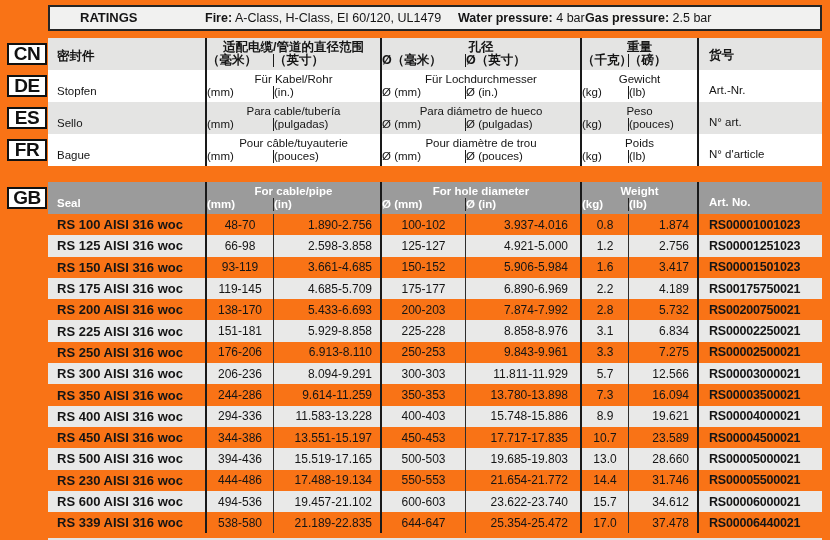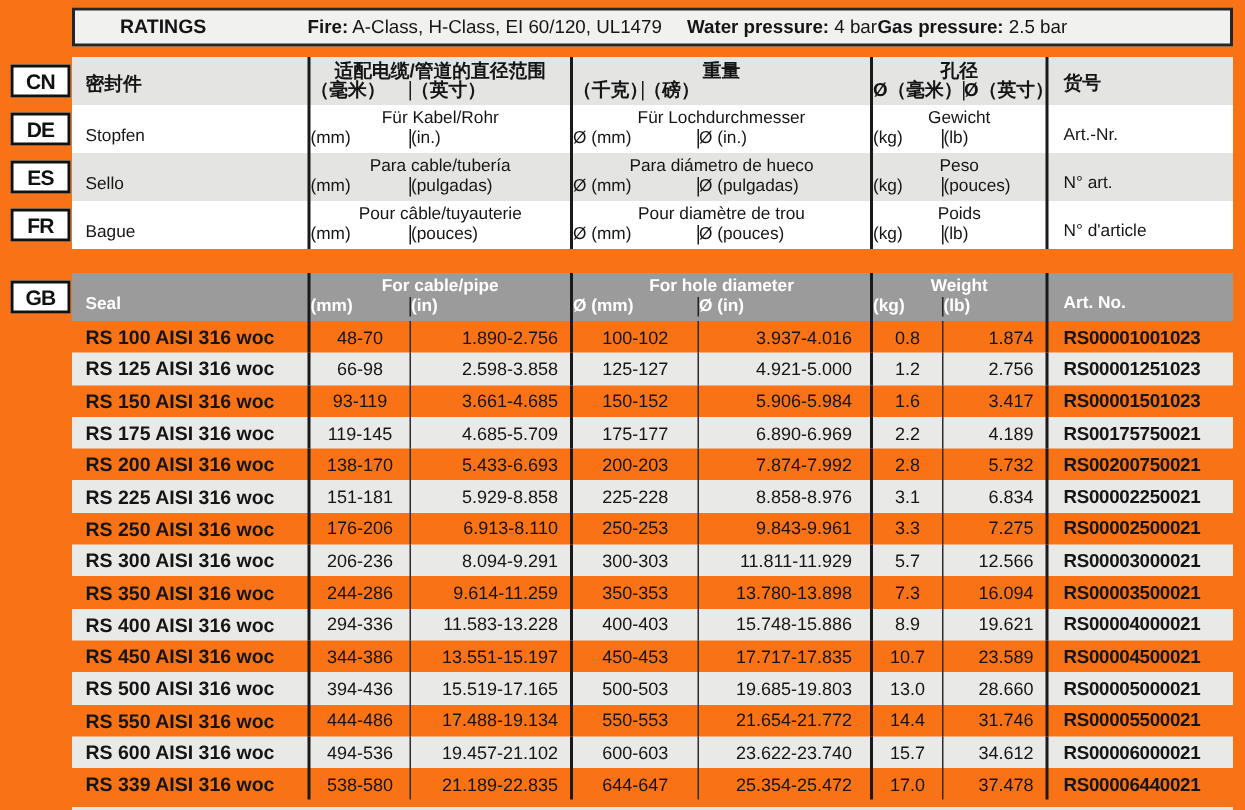--- a/index.html
+++ b/index.html
@@ -27,21 +27,21 @@
     height:32px;position:relative;box-sizing:border-box;font-size:11.5px;
   }
   .lang-row:nth-of-type(odd){background:#e4e4e3;}
   .lang-row:nth-of-type(even){background:#ffffff;}
   .lang-row:last-of-type{background:#9b9b9b;color:#ffffff;font-weight:bold;margin-top:16px;}
   .lang-row:first-of-type{font-weight:bold;font-size:12.5px;}
   .badge{
     position:absolute;left:-41px;top:5px;width:40px;height:22px;
     background:#fff;border:2px solid #111;box-sizing:border-box;
     display:flex;align-items:center;justify-content:center;
-    font-weight:bold;font-size:14px;color:#111;letter-spacing:-0.5px;
+    font-weight:bold;font-size:19px;color:#111;letter-spacing:-0.5px;
   }
   .hc{height:100%;box-sizing:border-box;}
   .c-seal{display:flex;align-items:flex-end;padding:0 0 5px 9px;}
   .group{
     border-left:2px solid #1a1a1a;
     display:flex;flex-direction:column;justify-content:flex-end;
     padding-bottom:3px;
   }
   .group-label{text-align:center;line-height:14px;white-space:nowrap;}
   .sub{display:flex;line-height:13px;}
@@ -87,32 +87,32 @@
         <div class="lang-row">
           <span class="badge">CN</span>
           <div class="hc c-seal">密封件</div>
           <div class="hc group g1">
             <div class="group-label">适配电缆/管道的直径范围</div>
             <div class="sub">
               <span class="s-a">（毫米）</span>
               <span class="s-b">（英寸）</span>
             </div>
           </div>
+          <div class="hc group g2">
+            <div class="group-label">孔径</div>
+            <div class="sub">
+              <span class="s-a">Ø（毫米）</span>
+              <span class="s-b">Ø（英寸）</span>
+            </div>
+          </div>
           <div class="hc group g3">
             <div class="group-label">重量</div>
             <div class="sub">
               <span class="s-a">（千克）</span>
               <span class="s-b">（磅）</span>
-            </div>
-          </div>
-          <div class="hc group g2">
-            <div class="group-label">孔径</div>
-            <div class="sub">
-              <span class="s-a">Ø（毫米）</span>
-              <span class="s-b">Ø（英寸）</span>
             </div>
           </div>
           <div class="hc c-arth">货号</div>
         </div>
 
         <div class="lang-row">
           <span class="badge">DE</span>
           <div class="hc c-seal">Stopfen</div>
           <div class="hc group g1">
             <div class="group-label">Für Kabel/Rohr</div>
@@ -348,21 +348,21 @@
           <div class="cell b2">394-436</div>
           <div class="cell b1 rgt8">15.519-17.165</div>
           <div class="cell b2">500-503</div>
           <div class="cell b1 rgt12">19.685-19.803</div>
           <div class="cell b2">13.0</div>
           <div class="cell b1 rgt8">28.660</div>
           <div class="cell b2 art">RS00005000021</div>
         </div>
 
         <div class="row">
-          <div class="cell seal">RS 550 AISI 316 woc</div>
+          <div class="cell seal">RS 230 AISI 316 woc</div>
           <div class="cell b2">444-486</div>
           <div class="cell b1 rgt8">17.488-19.134</div>
           <div class="cell b2">550-553</div>
           <div class="cell b1 rgt12">21.654-21.772</div>
           <div class="cell b2">14.4</div>
           <div class="cell b1 rgt8">31.746</div>
           <div class="cell b2 art">RS00005500021</div>
         </div>
 
         <div class="row">

